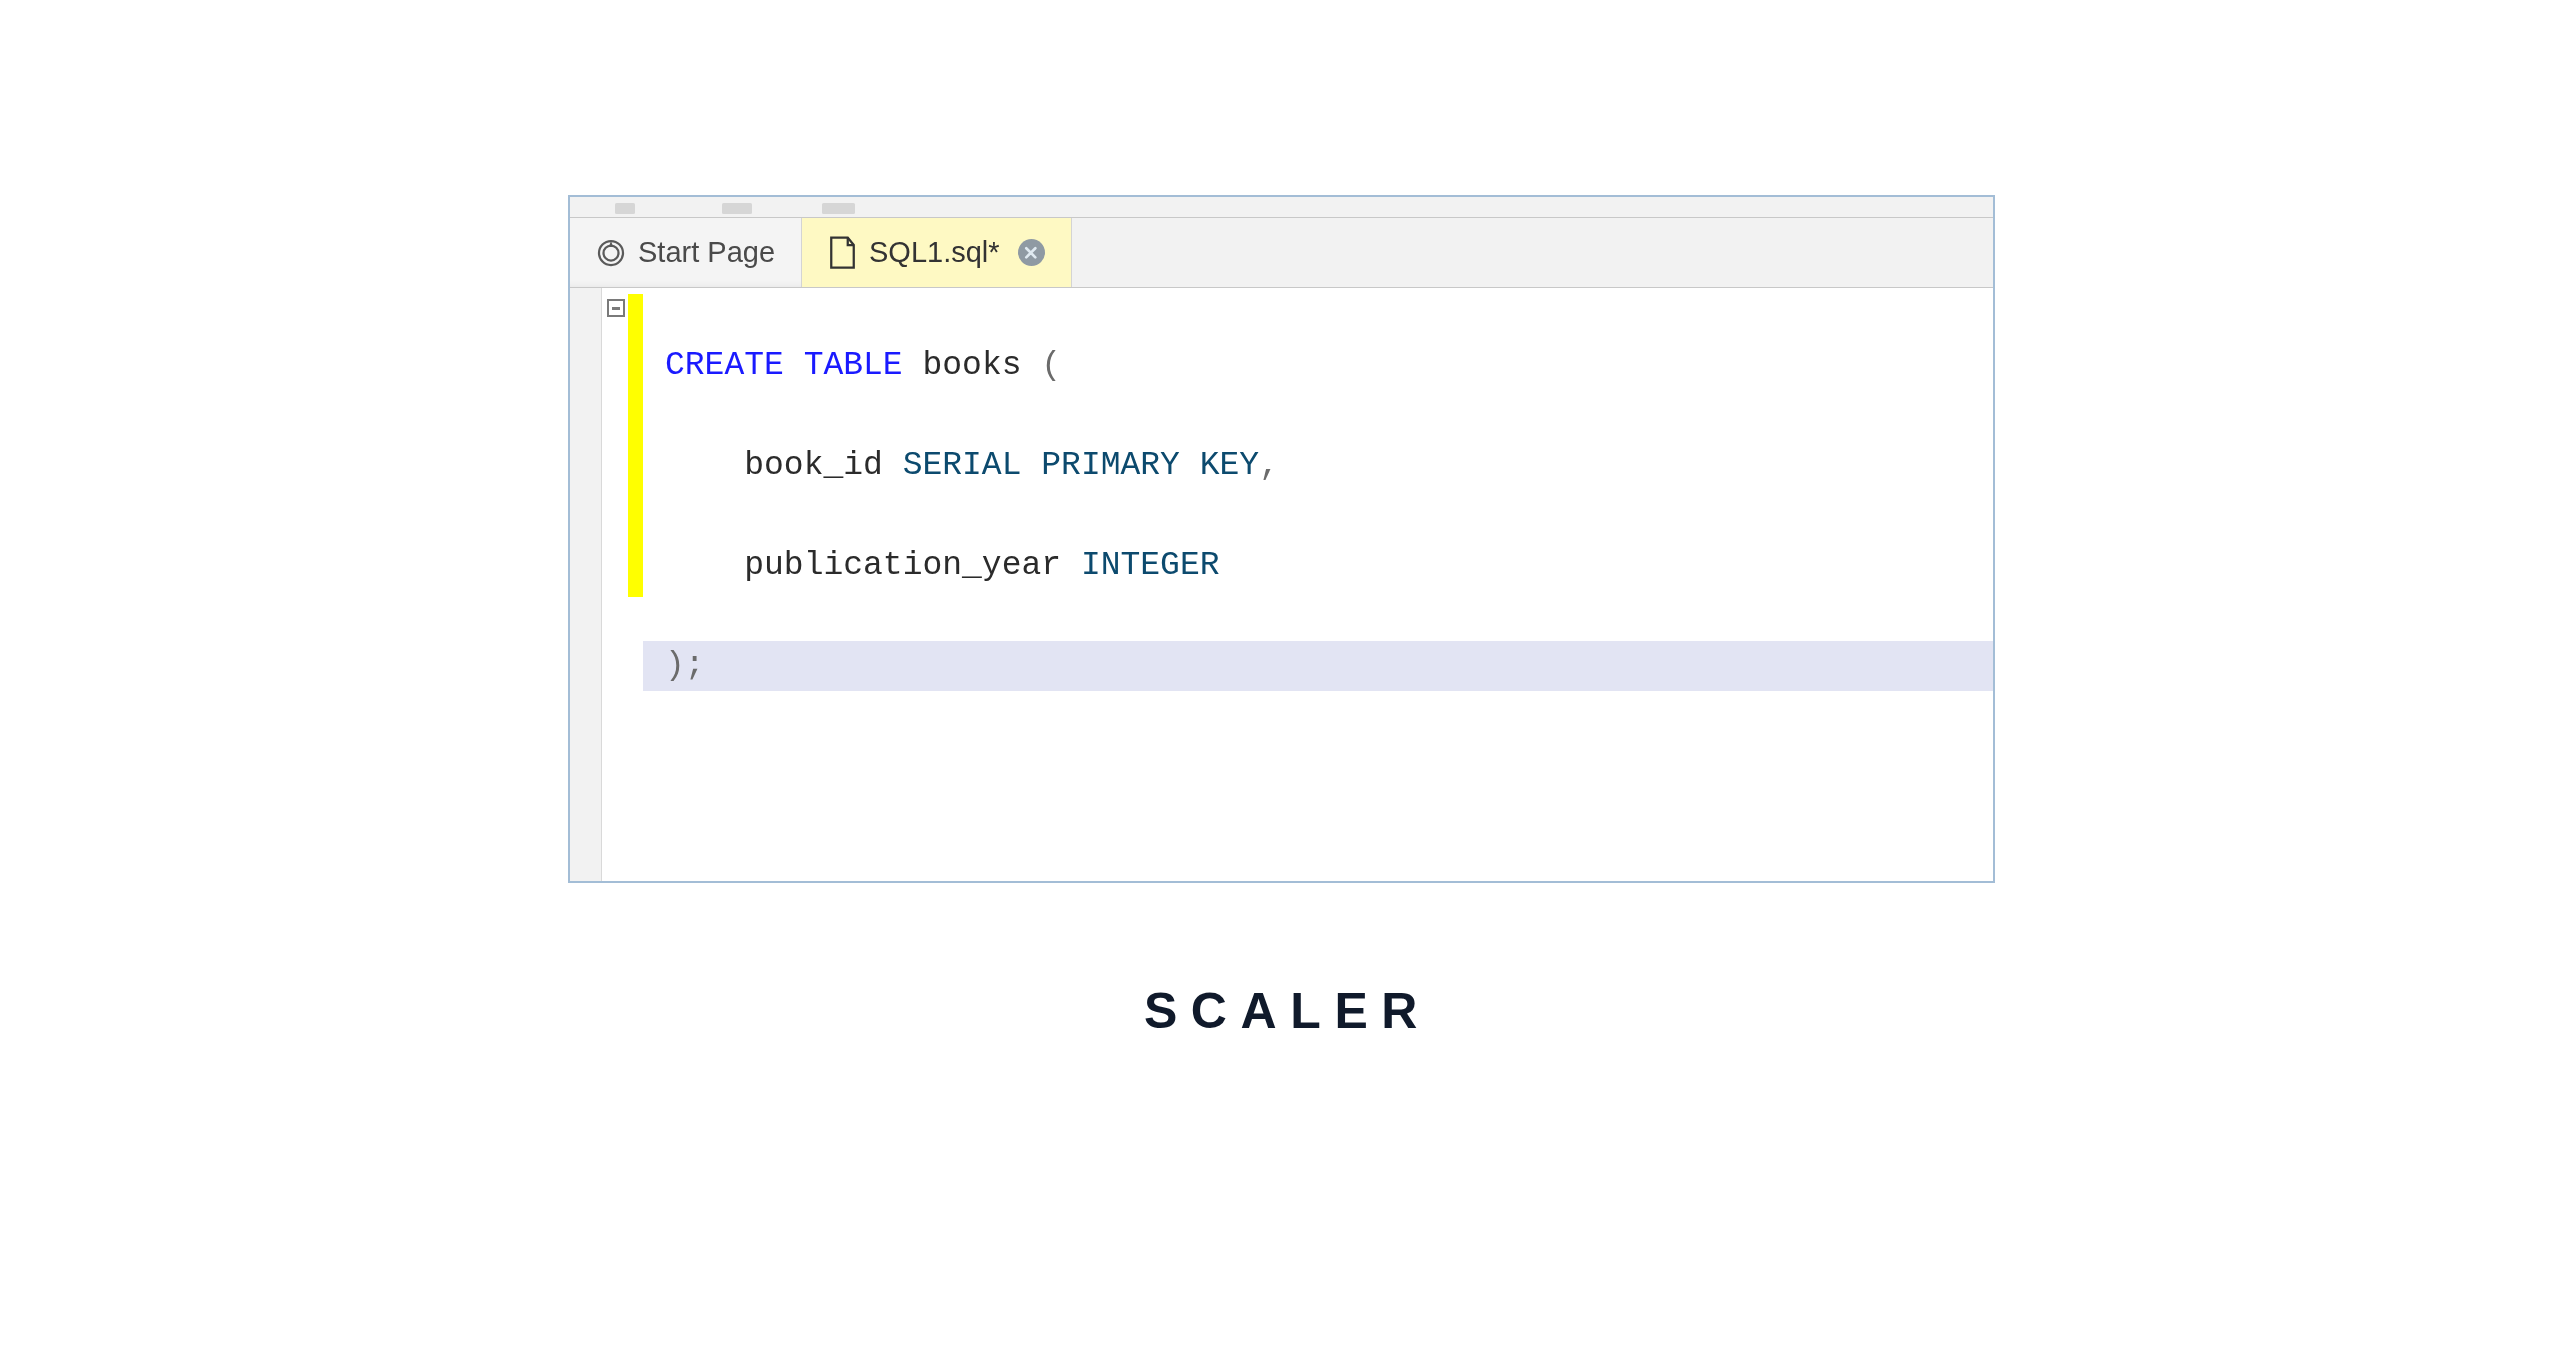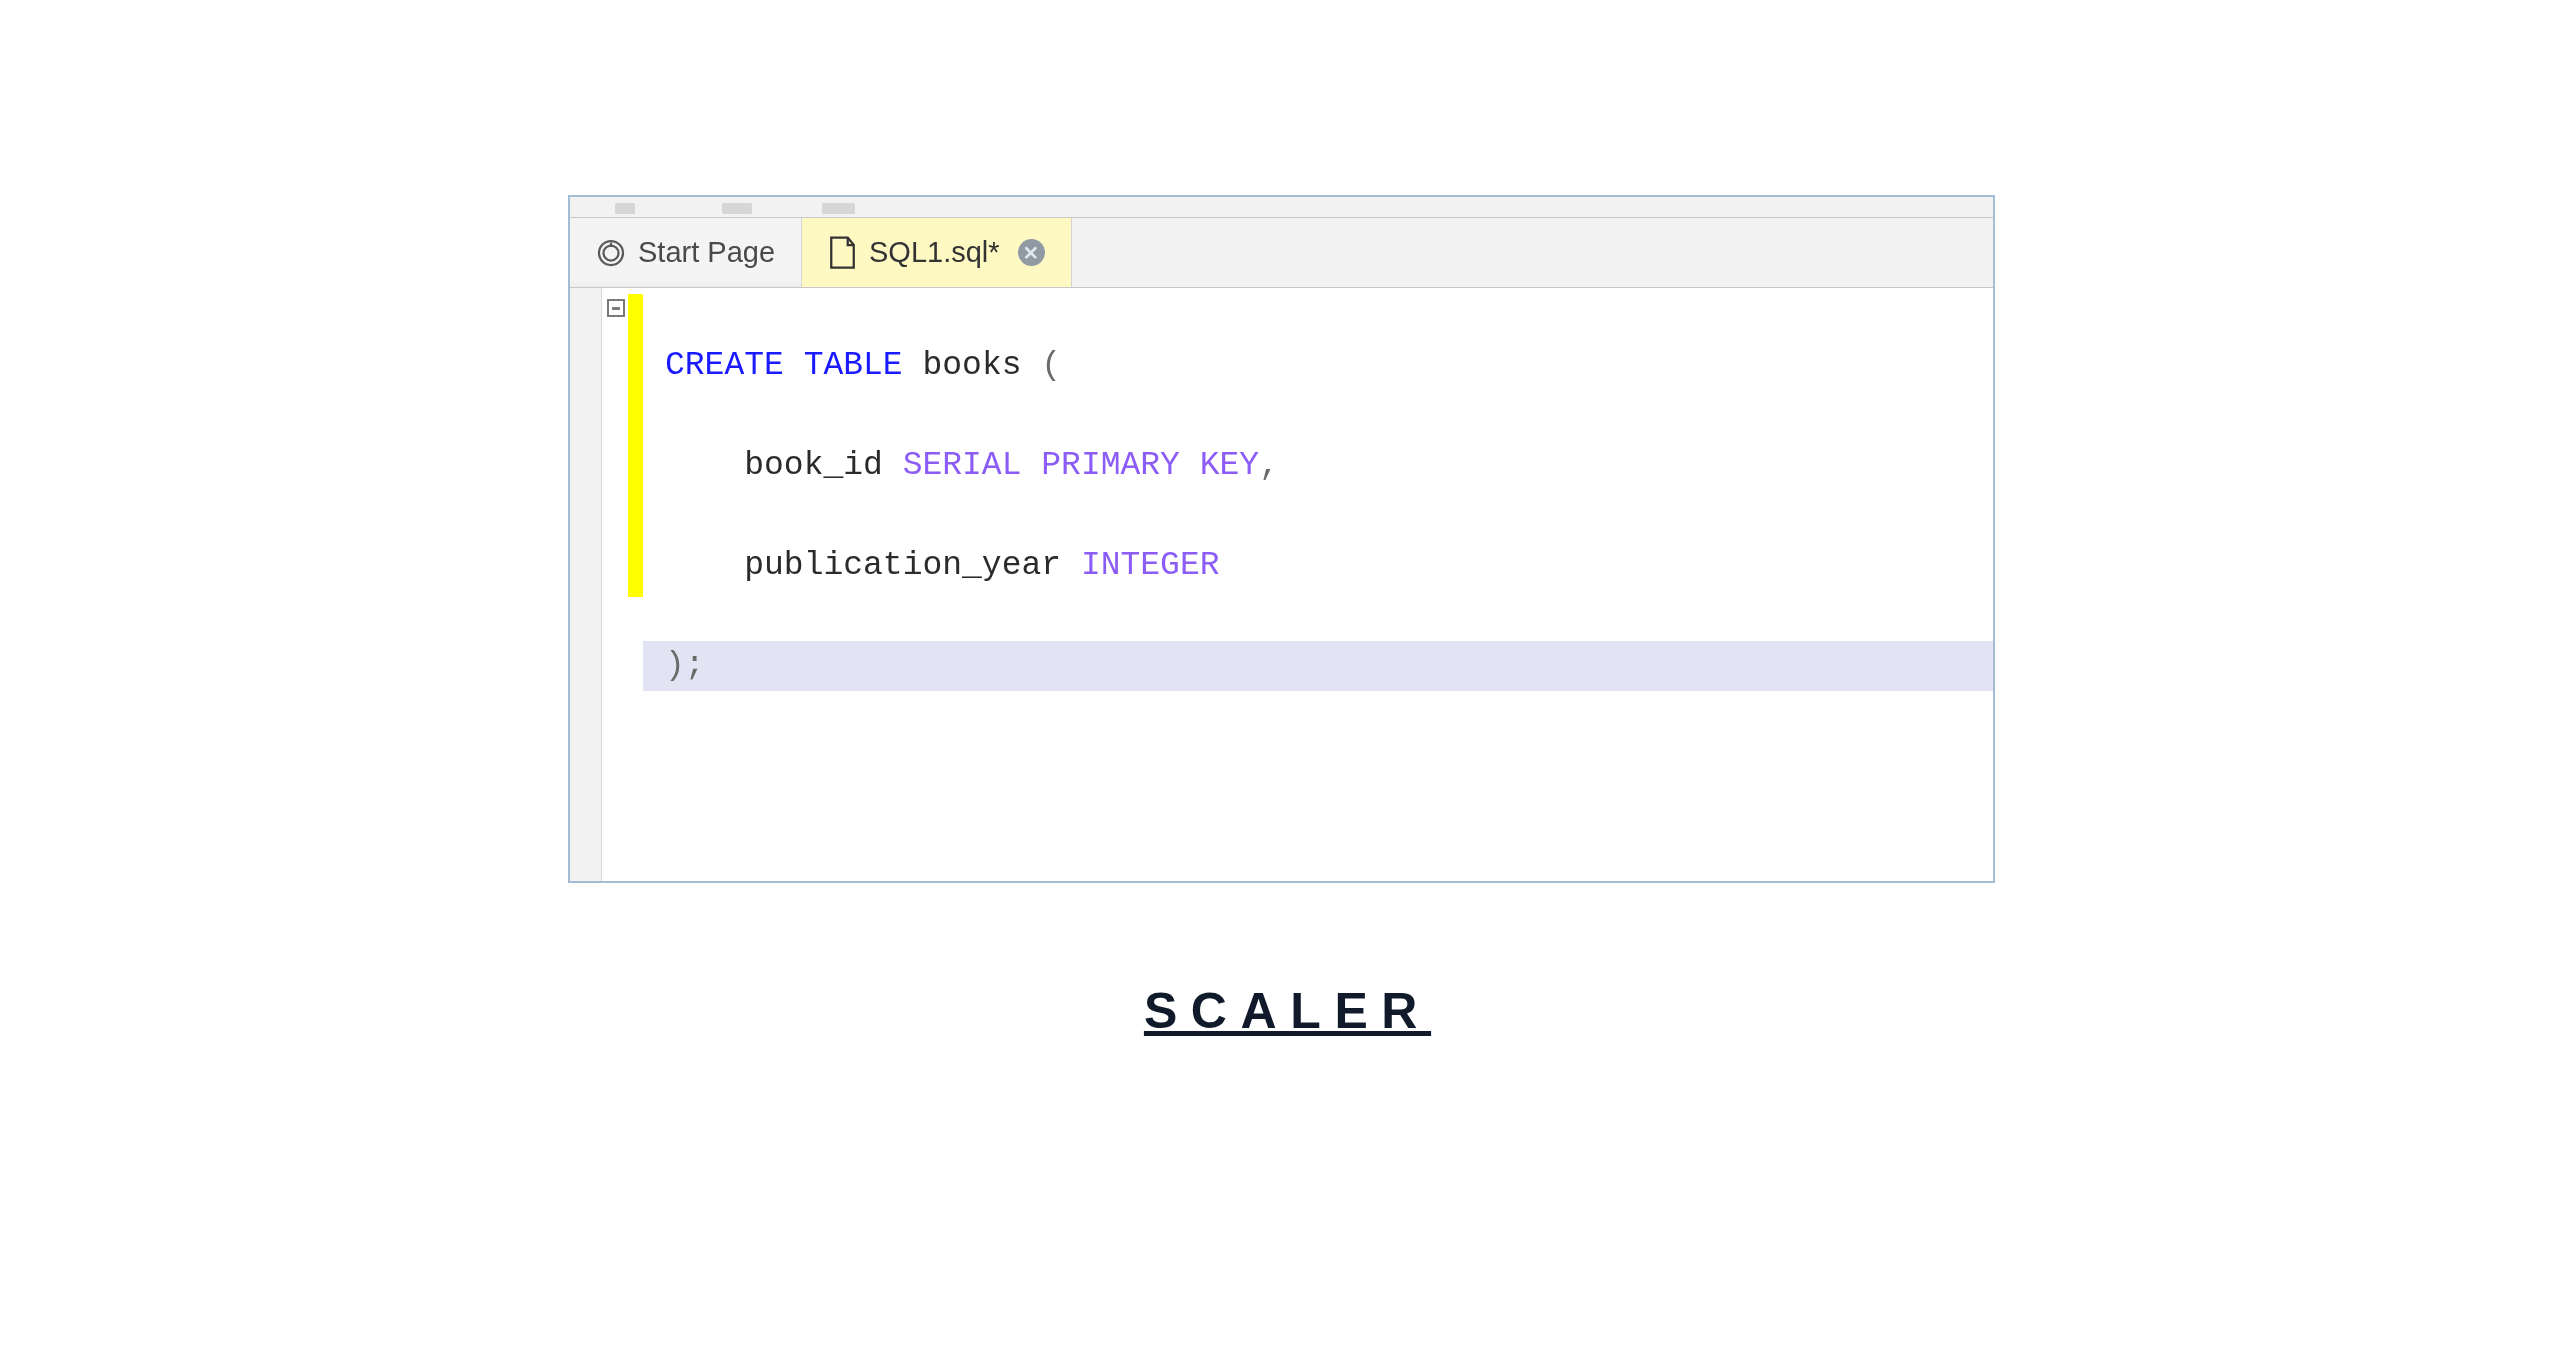--- a/index.html
+++ b/index.html
@@ -133,38 +133,37 @@
     white-space: pre;
     color: #2b2b2b;
     position: relative;
   }
   .code-line { padding-left: 22px; }
   .hl-line {
     background: #e2e4f3;
   }
   .kw { color: #1a1aff; }
   .ident { color: #2b2b2b; }
-  .type { color: #8b5cf6; }
+  .type { color: #0c4a6e; }
   .num { color: #b05a1a; }
   .punc { color: #6b6b6b; }
   .paren { color: #6b6b6b; }
   .logo {
     position: absolute;
     left: 1121px;
     top: 982px;
     width: 333px;
     text-align: center;
   }
   .logo .scaler {
     font-family: Arial, sans-serif;
     font-weight: 800;
     font-size: 50px;
     letter-spacing: 13.6px;
     color: #101a2b;
-    text-decoration: underline;
   }
   .logo .topics {
     font-family: "Brush Script MT", "Segoe Script", cursive;
     font-size: 83px;
     color: #e6356b;
     margin-top: -18px;
     letter-spacing: 1.5px;
   }
 </style>
 </head>

